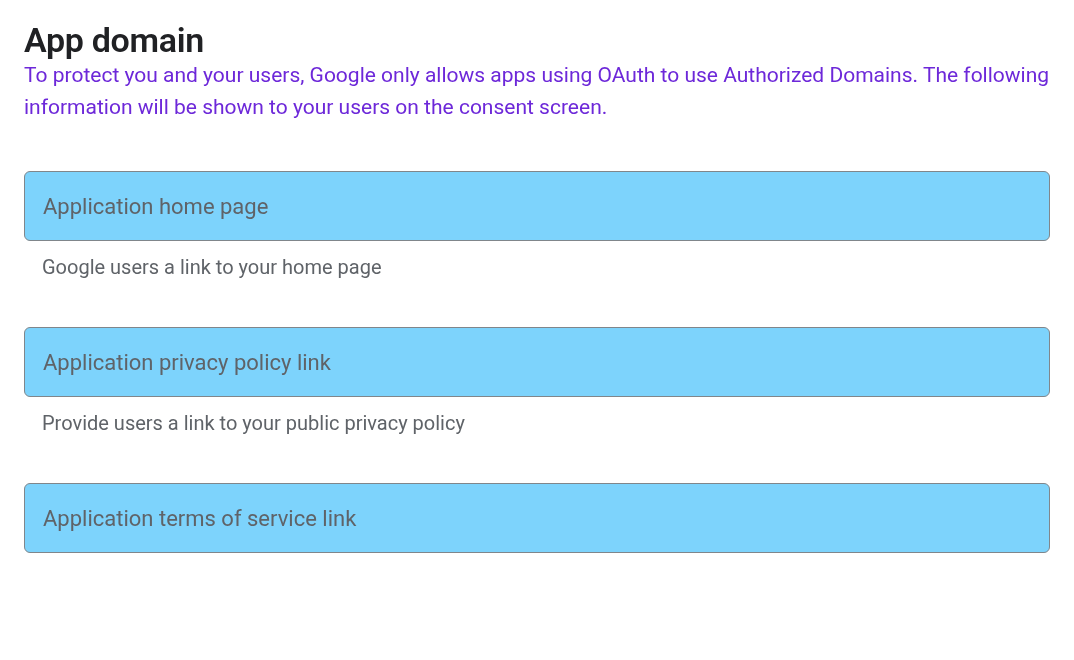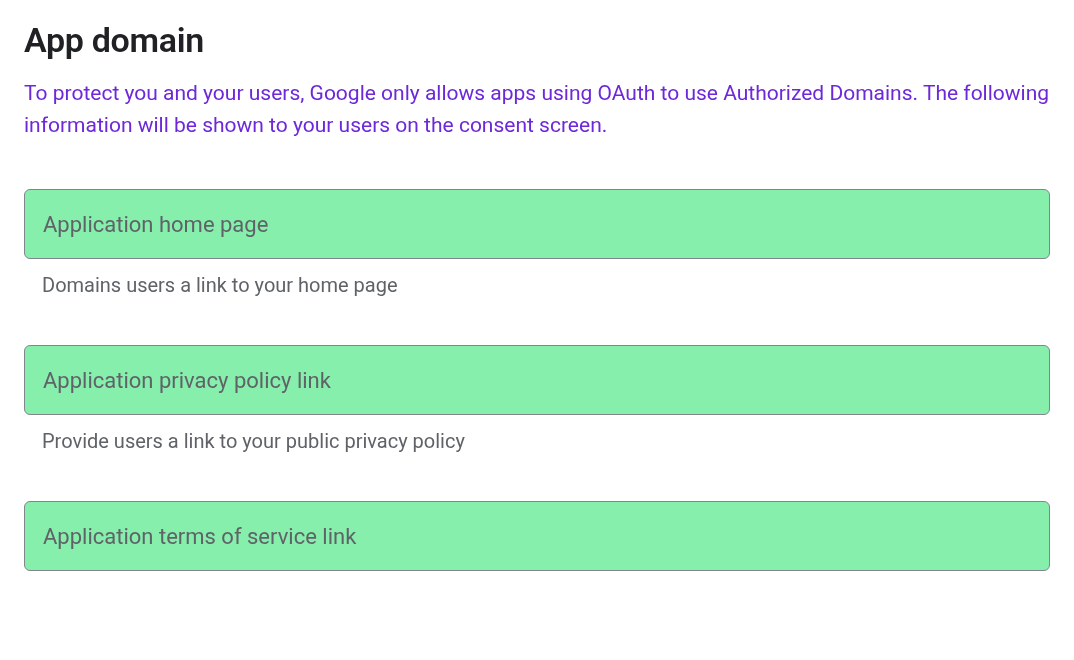--- a/index.html
+++ b/index.html
@@ -10,21 +10,20 @@
     body {
       font-family: 'Google Sans', Roboto, Arial, sans-serif;
       background: #fff;
       padding: 20px 24px;
       width: 1074px;
     }
     .section-title {
       font-size: 34px;
       font-weight: 600;
       color: #202124;
-      margin-bottom: 18px;
       letter-spacing: -0.3px;
     }
     .section-description {
       font-size: 21px;
       color: #6d28d9;
       line-height: 1.5;
       margin-bottom: 48px;
       letter-spacing: 0;
     }
     .form-group {
@@ -35,21 +34,21 @@
     }
     .input-field {
       width: 100%;
       height: 70px;
       border: 1px solid #80868b;
       border-radius: 6px;
       font-size: 22px;
       color: #5f6368;
       padding: 0 18px;
       font-family: inherit;
-      background: #86efac;
+      background: #7dd3fc;
       outline: none;
     }
     .input-field::placeholder {
       color: #5f6368;
       opacity: 1;
     }
     .helper-text {
       font-size: 20px;
       color: #5f6368;
       margin-top: 14px;
@@ -58,21 +57,21 @@
   </style>
 </head>
 <body>
 
 <h2 class="section-title">App domain</h2>
 
 <p class="section-description">To protect you and your users, Google only allows apps using OAuth to use Authorized Domains. The following information will be shown to your users on the consent screen.</p>
 
 <div class="form-group">
   <input type="text" class="input-field" placeholder="Application home page" style="">
-  <div class="helper-text">Domains users a link to your home page</div>
+  <div class="helper-text">Google users a link to your home page</div>
 </div>
 
 <div class="form-group">
   <input type="text" class="input-field" placeholder="Application privacy policy link" style="">
   <div class="helper-text">Provide users a link to your public privacy policy</div>
 </div>
 
 <div class="form-group">
   <input type="text" class="input-field" placeholder="Application terms of service link" style="">
 </div>

